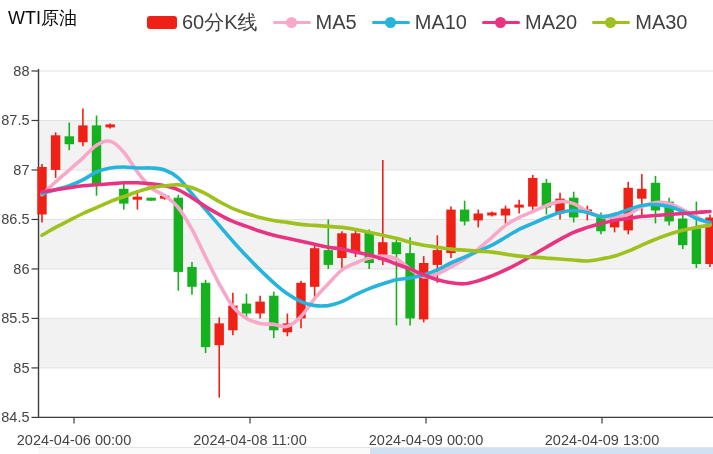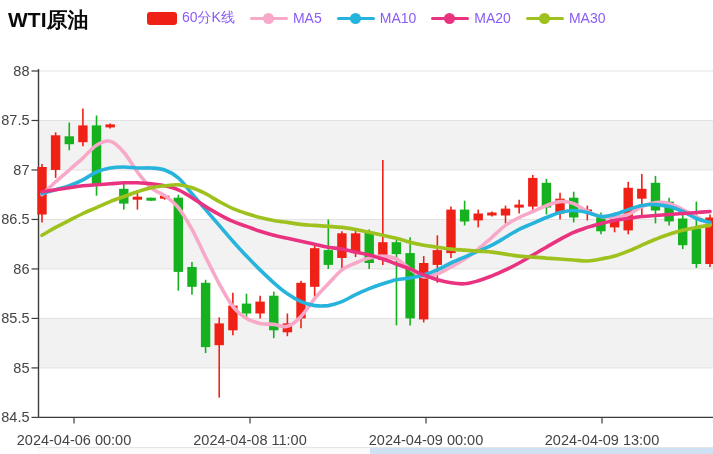--- a/index.html
+++ b/index.html
@@ -1,21 +1,21 @@
 <!DOCTYPE html>
 <html><head>
 <meta charset="utf-8">
 <style>
   html,body{margin:0;padding:0;background:#fff;}
   #app{position:relative;width:713px;height:454px;background:#fff;overflow:hidden;
        font-family:"Liberation Sans", sans-serif;}
-  .chart-title{position:absolute;left:8px;top:6px;font-size:21px;font-weight:700;color:#0a0a0a;}
+  .chart-title{position:absolute;left:8px;top:6px;font-size:18px;font-weight:400;color:#0a0a0a;}
   .legend{position:absolute;left:147px;top:9px;display:flex;align-items:center;gap:15px;}
   .legend-item{display:flex;align-items:center;gap:5px;cursor:pointer;}
-  .legend-label{font-size:14px;color:#8b5cf6;}
+  .legend-label{font-size:20px;color:#404040;}
   .marker-rect{width:30px;height:13px;border-radius:3px;}
   .marker-line{position:relative;width:38px;height:13px;}
   .marker-line .bar{position:absolute;left:0;top:5px;width:38px;height:3px;border-radius:2px;}
   .marker-line .dot{position:absolute;left:13px;top:1px;width:11px;height:11px;border-radius:50%;}
   svg{position:absolute;left:0;top:0;}
   text{font-family:"Liberation Sans", sans-serif;}
   .datazoom{position:absolute;left:38px;top:447px;width:675px;height:7px;
             background:#fafafa;border-top:1px solid #e6e6e6;}
   .datazoom .window{position:absolute;top:0;height:7px;}
 </style>

